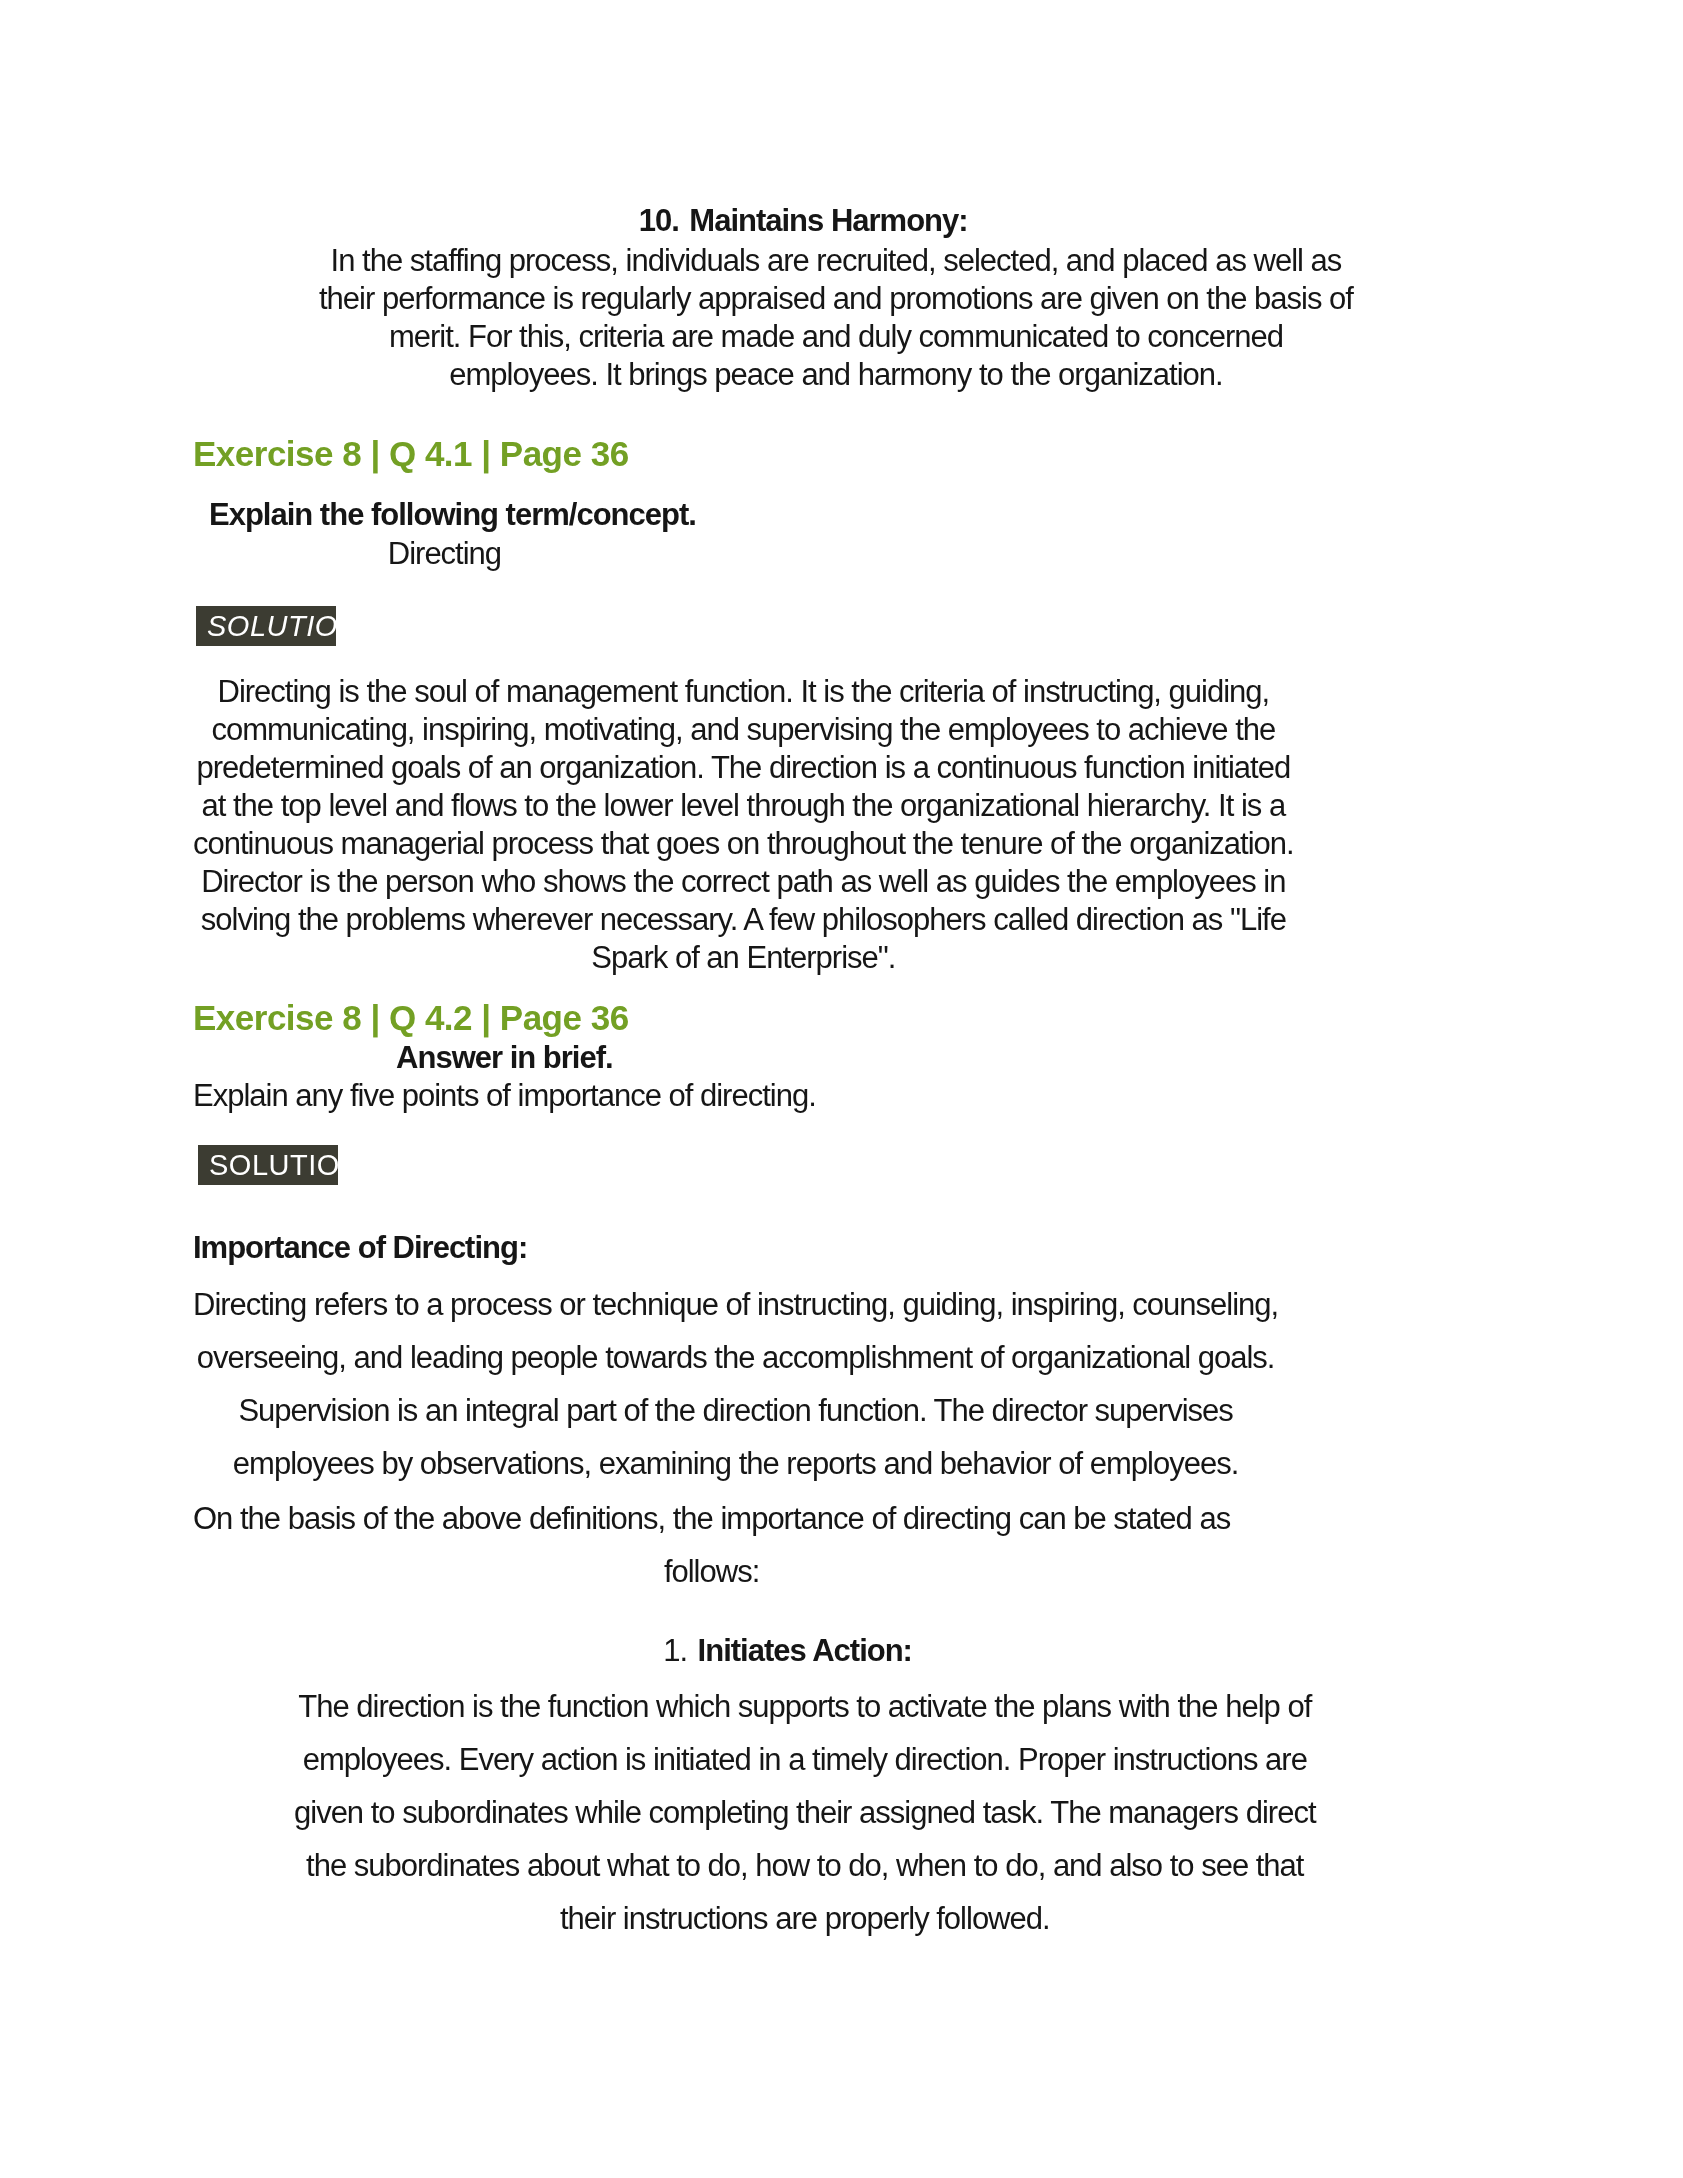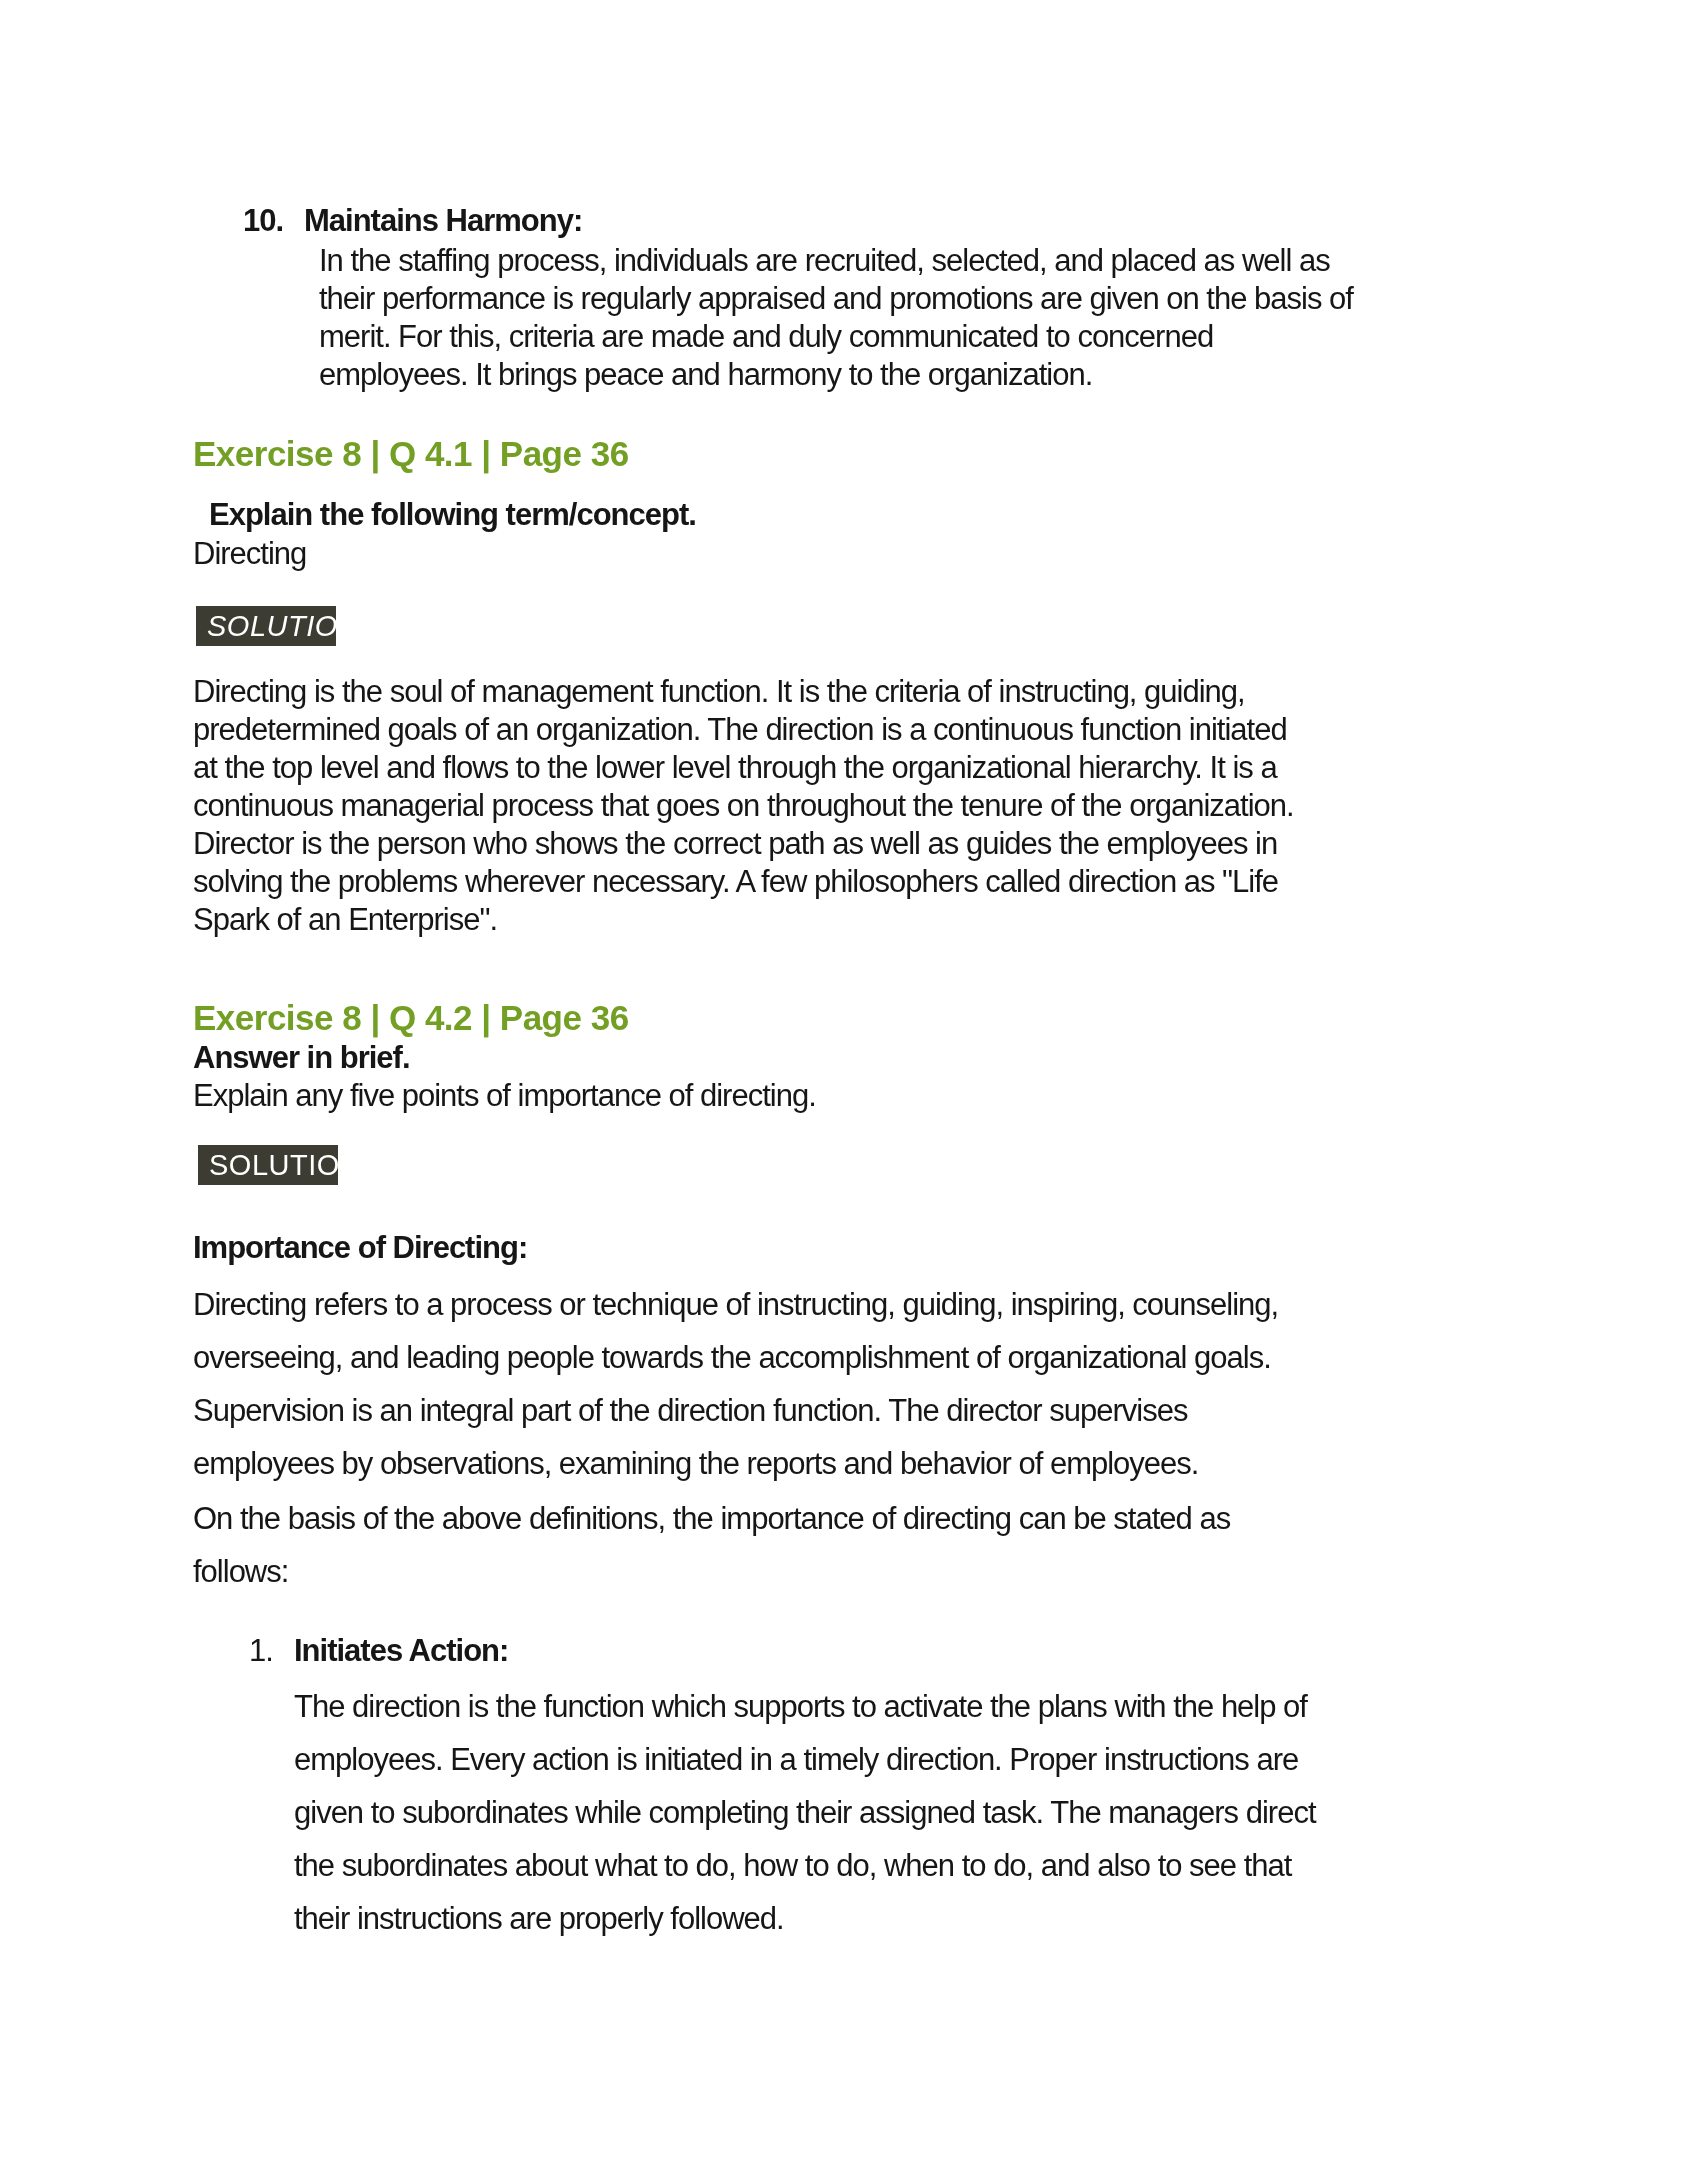--- a/index.html
+++ b/index.html
@@ -7,21 +7,21 @@
     position: relative;
     width: 1683px;
     height: 2178px;
     margin: 0 auto;
     background: var(--page-bg, #ffffff);
     font-family: "Liberation Sans", sans-serif;
     color: var(--text, #161616);
     overflow: hidden;
   }
   .abs { position: absolute; }
-  .t { font-size: 31px; letter-spacing: -1px; }
+  .t { font-size: 31px; letter-spacing: -1px; text-align: center; }
   .b { font-weight: bold; }
   .lh38 > div { line-height: 38px; white-space: nowrap; }
   .lh54 > div { line-height: 53px; white-space: nowrap; }
   .green-heading {
     font-size: 35px;
     font-weight: bold;
     letter-spacing: -0.5px;
     color: var(--accent-green, #73a024);
     white-space: nowrap;
     line-height: 40px;
@@ -67,20 +67,21 @@
 
   <div class="abs t lh38" style="left:193px; top:494px;">
     <div class="b" style="line-height:41px;margin-left:16px;">Explain the following term/concept.</div>
     <div>Directing</div>
   </div>
 
   <div class="abs solution-box italic" style="left:196px; top:606px;">SOLUTION</div>
 
   <div class="abs t lh38" style="left:193px; top:673px;">
     <div>Directing is the soul of management function. It is the criteria of instructing, guiding,</div>
+    <div>communicating, inspiring, motivating, and supervising the employees to achieve the</div>
     <div>predetermined goals of an organization. The direction is a continuous function initiated</div>
     <div>at the top level and flows to the lower level through the organizational hierarchy. It is a</div>
     <div>continuous managerial process that goes on throughout the tenure of the organization.</div>
     <div>Director is the person who shows the correct path as well as guides the employees in</div>
     <div>solving the problems wherever necessary. A few philosophers called direction as "Life</div>
     <div>Spark of an Enterprise".</div>
   </div>
 
   <div class="abs green-heading" style="left:193px; top:998px;">Exercise 8 | Q 4.2 | Page 36</div>
 

